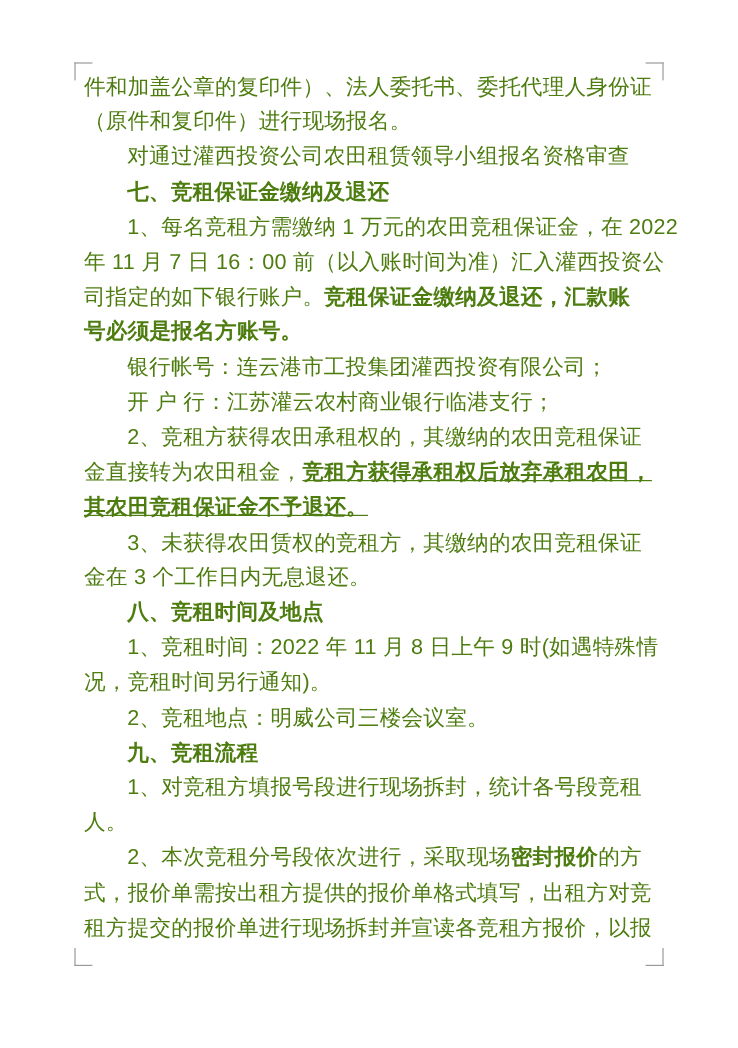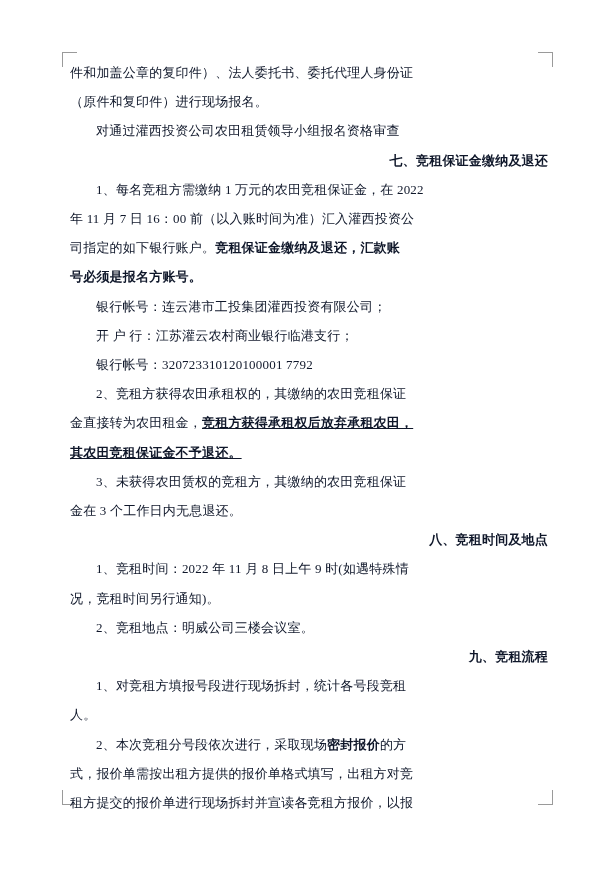--- a/index.html
+++ b/index.html
@@ -31,33 +31,32 @@
   .corner.br { right: 62px; bottom: 68px; border-width: 0 1px 1px 0; }
 
   .content {
     position: absolute;
     left: 70px;
     top: 58px;
     width: 478px;
   }
   p.line {
     margin: 0;
-    font-size: 13px;
+    font-size: 18px;
     line-height: 29.2px;
-    color: #0f172a;
+    color: #4d7c0f;
     letter-spacing: 0.2px;
     white-space: pre;
-    font-family: Liberation Serif, serif;
+    font-family: Liberation Sans, sans-serif;
   }
   p.indent2 { text-indent: 2em; }
   .b { font-weight: bold; }
   .bu { font-weight: bold; text-decoration: underline; }
   .heading {
     font-weight: bold;
-    text-align: right;
   }
 </style>
 </head>
 <body>
 
 <div class="page">
 
   <div class="corner tl"></div>
   <div class="corner tr"></div>
   <div class="corner bl"></div>
@@ -71,21 +70,20 @@
 
     <p class="line indent2 heading">七、竞租保证金缴纳及退还</p>
 
     <p class="line indent2">1、每名竞租方需缴纳 1 万元的农田竞租保证金，在 2022</p>
     <p class="line">年 11 月 7 日 16：00 前（以入账时间为准）汇入灌西投资公</p>
     <p class="line"><span>司指定的如下银行账户。</span><span class="b">竞租保证金缴纳及退还，汇款账</span></p>
     <p class="line b">号必须是报名方账号。</p>
 
     <p class="line indent2">银行帐号：连云港市工投集团灌西投资有限公司；</p>
     <p class="line indent2">开 户 行：江苏灌云农村商业银行临港支行；</p>
-    <p class="line indent2">银行帐号：320723310120100001 7792</p>
 
     <p class="line indent2">2、竞租方获得农田承租权的，其缴纳的农田竞租保证</p>
     <p class="line"><span>金直接转为农田租金，</span><span class="bu">竞租方获得承租权后放弃承租农田，</span></p>
     <p class="line bu">其农田竞租保证金不予退还。</p>
 
     <p class="line indent2">3、未获得农田赁权的竞租方，其缴纳的农田竞租保证</p>
     <p class="line">金在 3 个工作日内无息退还。</p>
 
     <p class="line indent2 heading">八、竞租时间及地点</p>
 

